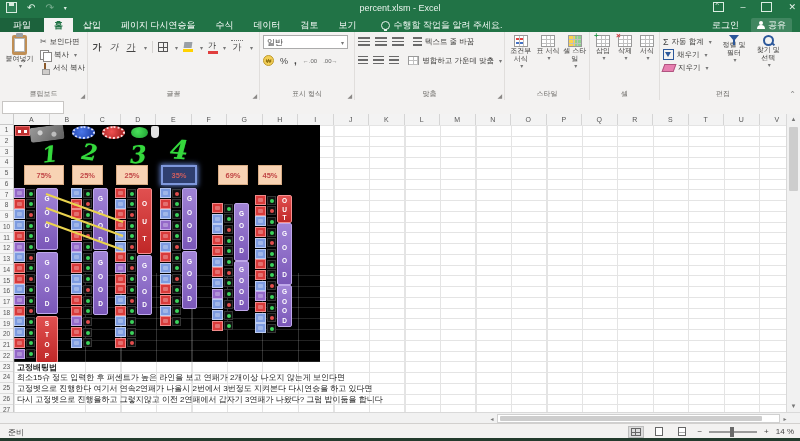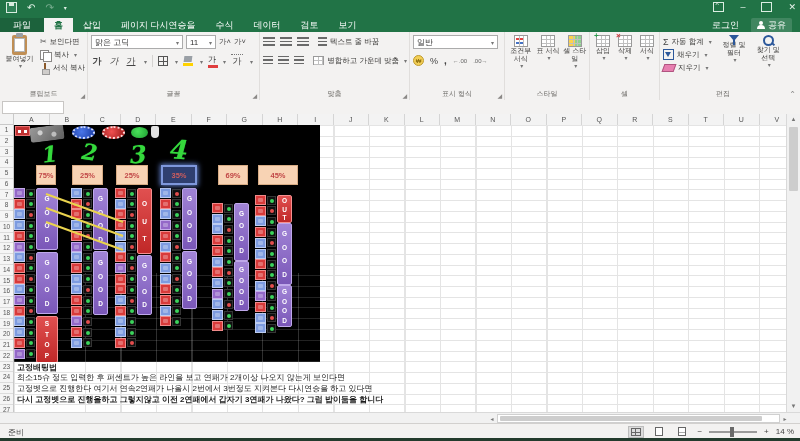--- a/index.html
+++ b/index.html
@@ -137,37 +137,42 @@
 </head>
 <body>
 
 <div id="titlebar">
   <div id="qat">
     <span id="save-ico"></span>
     <span>↶</span>
     <span style="opacity:.45">↷</span>
     <span style="font-size:6px">▾</span>
   </div>
+  <div id="win-title">percent.xlsm - Excel</div>
   <div id="win-ctl">
     <span class="wbox opts"></span>
     <span>–</span>
     <span class="wbox"></span>
     <span>✕</span>
   </div>
 </div>
 
 <div id="tabrow">
   <div class="rtab file">파일</div>
   <div class="rtab active">홈</div>
   <div class="rtab">삽입</div>
   <div class="rtab">페이지 다시연승을</div>
   <div class="rtab">수식</div>
   <div class="rtab">데이터</div>
   <div class="rtab">검토</div>
   <div class="rtab">보기</div>
+  <div id="tellme">
+    <span id="bulb"></span>
+    <span>수행할 작업을 알려 주세요.</span>
+  </div>
   <div id="acct">
     <span>로그인</span>
     <span id="share-chip">
       <span id="person"></span>
       <span>공유</span>
     </span>
   </div>
 </div>
 
 <div id="ribbon">
@@ -193,51 +198,55 @@
             <span class="fp-ico"></span>
             <span>서식 복사</span>
           </div>
       </div>
     </div>
     <div class="glabel">클립보드</div>
     <div class="launcher">◢</div>
   </div>
 
   <div class="rgroup" style="width:172px">
-    <div style="display:flex;gap:3px;align-items:center;">
-      <div class="combo" style="width:92px">
-          <span>맑은 고딕</span>
-          <span class="car">▾</span>
-        </div>
-      <div class="combo" style="width:30px">
-          <span>11</span>
-          <span class="car">▾</span>
-        </div>
-      <span style="font-size:7.5px;color:#444">가˄</span>
-      <span style="font-size:7.5px;color:#444">가˅</span>
-    </div>
     <div style="display:flex;gap:5px;align-items:center;margin-top:5px;">
       <span class="fontbtn" style="font-weight:bold">가</span>
       <span class="fontbtn" style="font-style:italic">가</span>
       <span class="fontbtn" style="text-decoration:underline">가</span>
       <span class="car">▾</span>
       <span style="width:1px;height:12px;background:#d5d3d1"></span>
       <span class="borders-ico"></span>
         <span class="car">▾</span>
       <span class="bucket-ico"></span>
         <span class="car">▾</span>
       <span class="fc-ico">가</span>
         <span class="car">▾</span>
       <span class="fontbtn" style="border-top:1px dotted #777">가</span>
         <span class="car">▾</span>
     </div>
     <div class="glabel">글꼴</div>
     <div class="launcher">◢</div>
   </div>
 
+  <div class="rgroup" style="width:95px">
+    <div class="combo" style="width:85px">
+        <span>일반</span>
+        <span class="car">▾</span>
+      </div>
+    <div style="display:flex;gap:6px;align-items:center;margin-top:6px;">
+      <span class="coin-ico">₩</span>
+      <span style="font-size:9px;color:#444">%</span>
+      <span style="font-size:10px;color:#444;font-weight:bold">,</span>
+      <span style="font-size:6px;color:#666">←.00</span>
+      <span style="font-size:6px;color:#666">.00→</span>
+    </div>
+    <div class="glabel">표시 형식</div>
+    <div class="launcher">◢</div>
+  </div>
+
   <div class="rgroup" style="width:150px">
     <div style="display:flex;gap:5px;align-items:center;">
       <span class="bars"></span>
       <span class="bars"></span>
       <span class="bars"></span>
       <div class="smrow" style="margin-left:4px">
         <span class="bars" style="width:9px"></span>
         <span>텍스트 줄 바꿈</span>
       </div>
     </div>
@@ -245,36 +254,20 @@
       <span class="bars"></span>
       <span class="bars"></span>
       <span class="bars"></span>
       <div class="smrow" style="margin-left:4px">
         <span class="grid-ico" style="width:11px;height:9px"></span>
         <span>병합하고 가운데 맞춤</span>
           <span class="car">▾</span>
       </div>
     </div>
     <div class="glabel">맞춤</div>
-    <div class="launcher">◢</div>
-  </div>
-
-  <div class="rgroup" style="width:95px">
-    <div class="combo" style="width:85px">
-        <span>일반</span>
-        <span class="car">▾</span>
-      </div>
-    <div style="display:flex;gap:6px;align-items:center;margin-top:6px;">
-      <span class="coin-ico">₩</span>
-      <span style="font-size:9px;color:#444">%</span>
-      <span style="font-size:10px;color:#444;font-weight:bold">,</span>
-      <span style="font-size:6px;color:#666">←.00</span>
-      <span style="font-size:6px;color:#666">.00→</span>
-    </div>
-    <div class="glabel">표시 형식</div>
     <div class="launcher">◢</div>
   </div>
 
   <div class="rgroup" style="width:85px">
     <div style="display:flex;gap:2px;">
       <div class="bigbtn" style="width:27px">
         <span class="grid-ico cf-ico"></span>
         <span>조건부 서식</span>
           <span class="car">▾</span>
       </div>
@@ -423,21 +416,21 @@
       <div class="chip" id="chip-white"></div>
     </div>
   <div id="marks">
       <div class="mark" style="left: 28px; top: 18px; font-size: 22px; transform: rotate(-6deg);">1</div>
       <div class="mark" style="left: 68px; top: 16px; font-size: 22px; transform: rotate(8deg);">2</div>
       <div class="mark" style="left: 116px; top: 18px; font-size: 24px; transform: rotate(-2deg);">3</div>
       <div class="mark" style="left: 156px; top: 12px; font-size: 26px; transform: rotate(4deg);">4</div>
     </div>
   <div id="groups">
       <div>
-        <div class="pct" style="left: 22px; width: 20px;">75%</div>
+        <div class="pct" style="left: 10px; width: 40px;">75%</div>
         <div class="cell p" style="left: 0px; top: 63px;"></div>
         <div class="dotc" style="left: 12px; top: 63.5px;">
           <i class="dg"></i>
         </div>
         <div class="cell r" style="left: 0px; top: 73.7px;"></div>
         <div class="dotc" style="left: 12px; top: 74.2px;">
           <i class="dg"></i>
         </div>
         <div class="cell b" style="left: 0px; top: 84.4px;"></div>
         <div class="dotc" style="left: 12px; top: 84.9px;">
@@ -787,21 +780,21 @@
           <span>D</span>
         </div>
         <div class="banner good" style="left: 220px; width: 13px; top: 136px; height: 48px;">
           <span>G</span>
           <span>O</span>
           <span>O</span>
           <span>D</span>
         </div>
       </div>
       <div>
-        <div class="pct" style="left: 244px; width: 40px;">45%</div>
+        <div class="pct" style="left: 244px; width: 24px;">45%</div>
         <div class="cell r" style="left: 241px; top: 70px;"></div>
         <div class="dotc" style="left: 253px; top: 70.5px;">
           <i class="dg"></i>
         </div>
         <div class="cell r" style="left: 241px; top: 80.7px;"></div>
         <div class="dotc" style="left: 253px; top: 81.2px;">
           <i class="dr"></i>
         </div>
         <div class="cell b" style="left: 241px; top: 91.4px;"></div>
         <div class="dotc" style="left: 253px; top: 91.9px;">
@@ -868,21 +861,21 @@
     </div>
   <div class="yline" style="left:32px;top:68px;width:82px"></div>
   <div class="yline" style="left:32px;top:82px;width:82px"></div>
   <div class="yline" style="left:32px;top:96px;width:82px"></div>
 </div>
 
 <div id="notes-layer">
     <div class="note" style="top: 362.5px; font-weight: 700;">고정배팅법</div>
     <div class="note" style="top: 373.25px;">최소15슈 정도 입력한 후 퍼센트가 높은 라인을 보고 연패가 2개이상 나오지 않는게 보인다면</div>
     <div class="note" style="top: 384px;">고정벳으로 진행한다 여기서 연속2연패가 나올시 2번에서 3번정도 지켜본다 다시연승을 하고 있다면</div>
-    <div class="note" style="top: 394.75px; font-weight: bold;">다시 고정벳으로 진행을하고 그렇지않고 이전 2연패에서 갑자기 3연패가 나왔다? 그럼 밥이둠을 합니다</div>
+    <div class="note" style="top: 394.75px;">다시 고정벳으로 진행을하고 그렇지않고 이전 2연패에서 갑자기 3연패가 나왔다? 그럼 밥이둠을 합니다</div>
   </div>
 
 <div id="vscroll">
   <div class="varrow">▲</div>
   <div id="vthumb"></div>
   <div class="varrow dn">▼</div>
 </div>
 <div id="hstrip">
   <div id="hscroll">
     <span class="harrow">◂</span>

